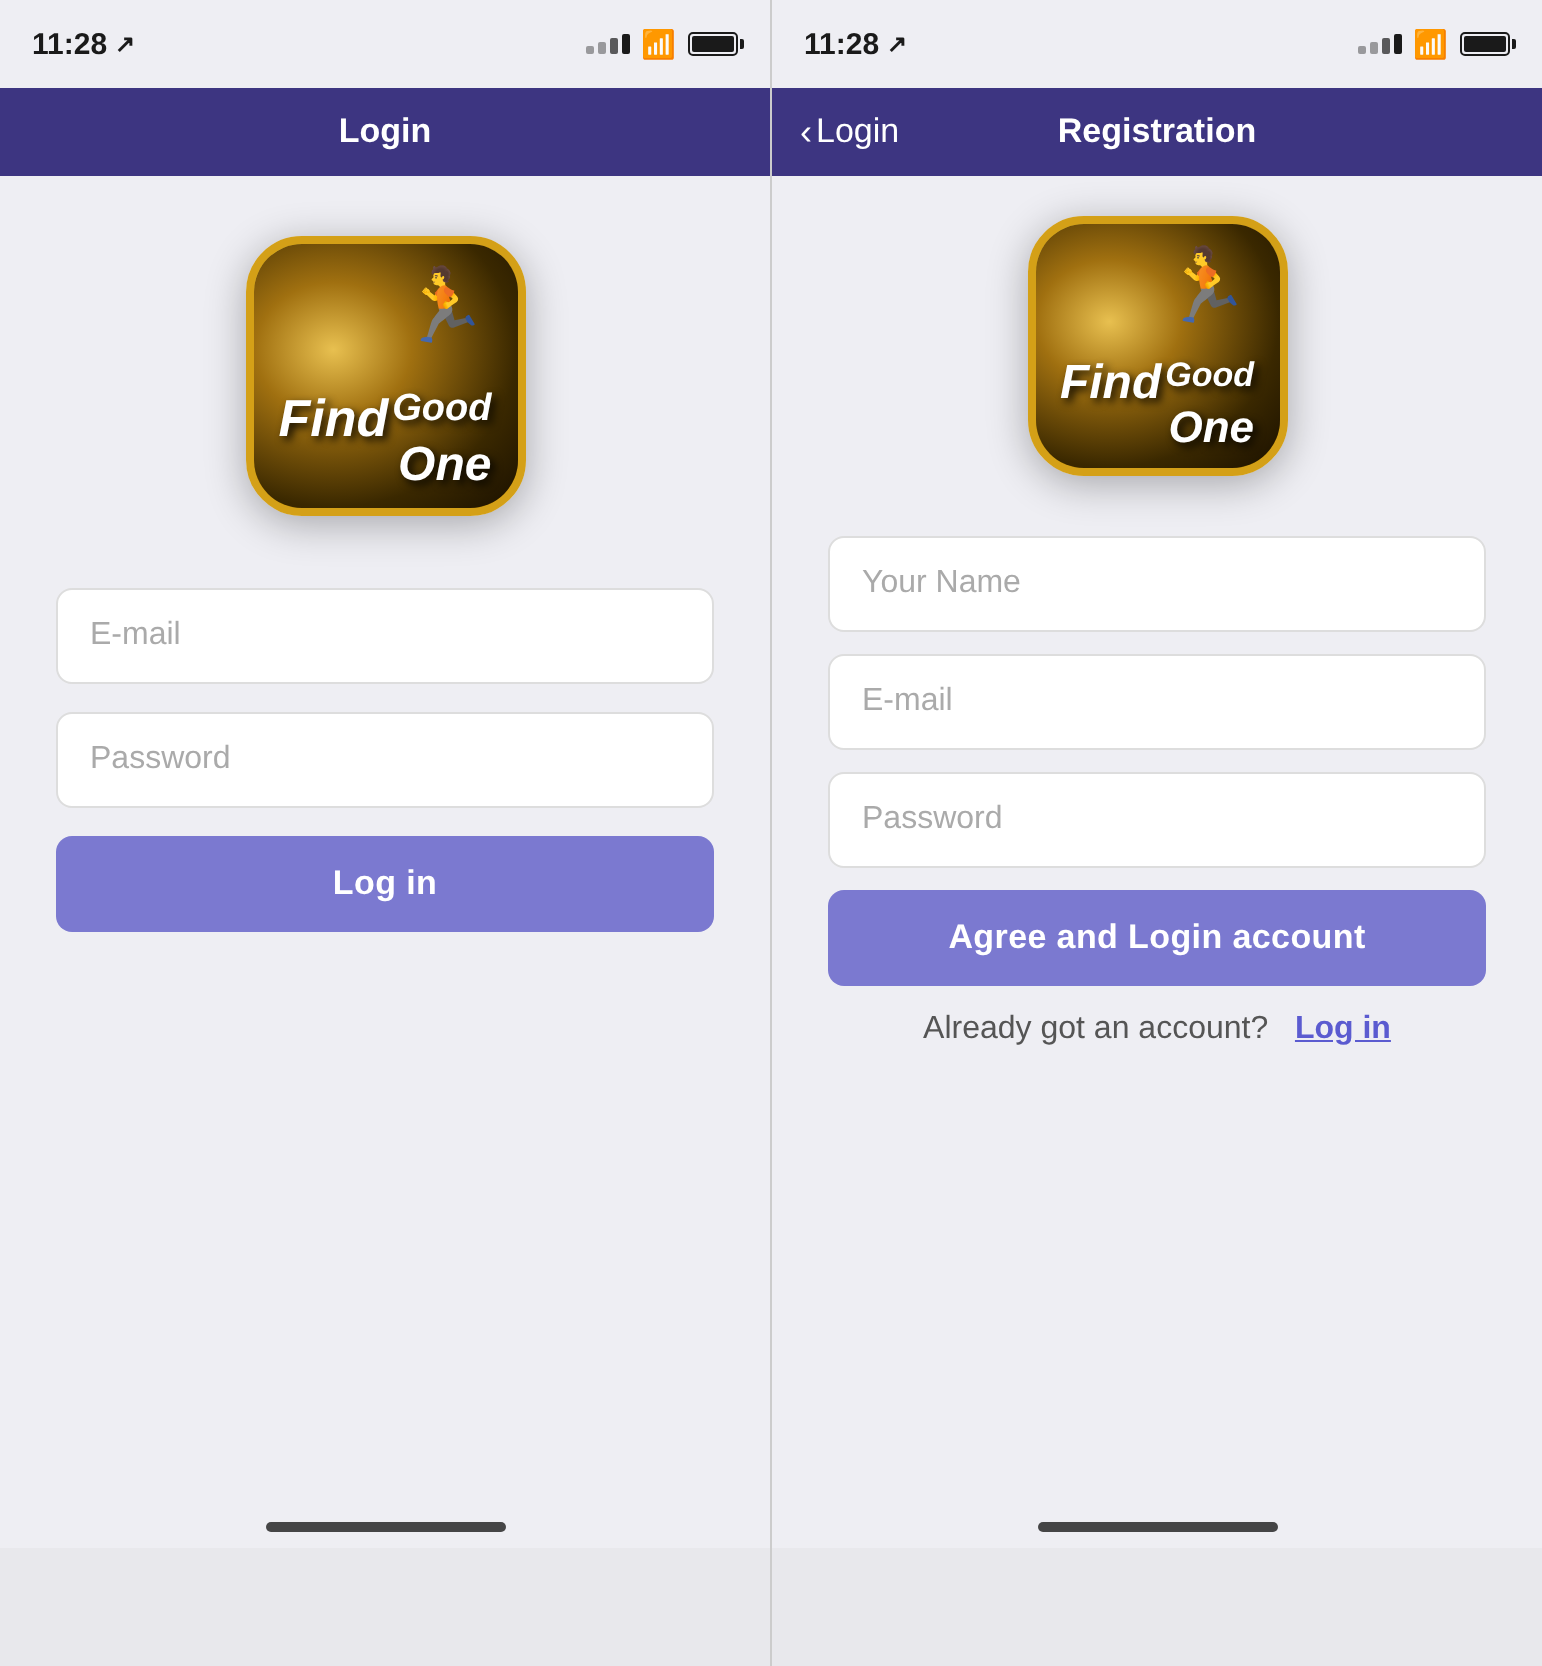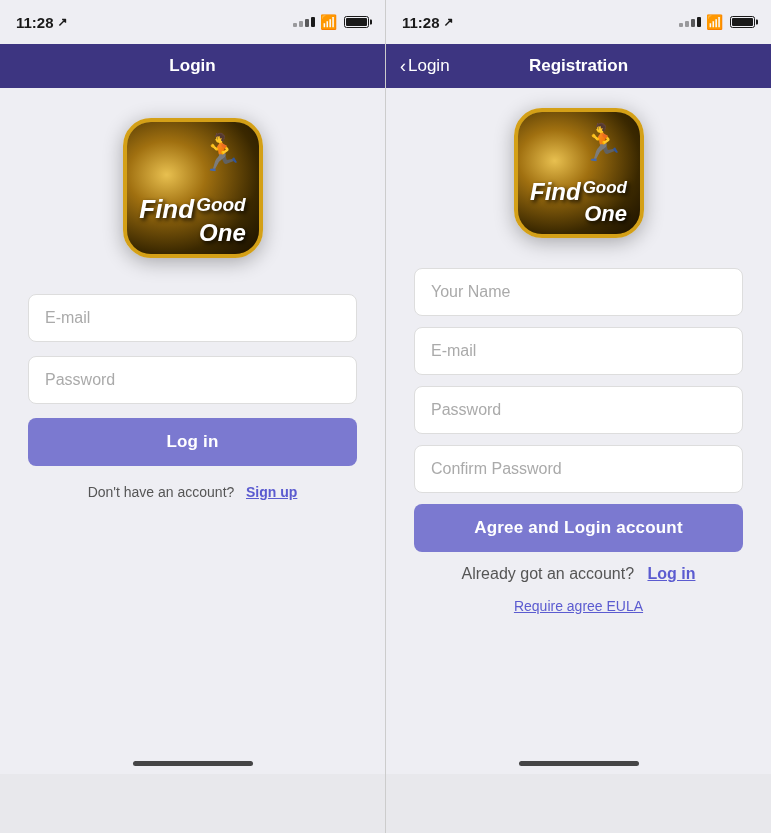--- a/index.html
+++ b/index.html
@@ -282,25 +282,20 @@
     </div>
   </div>
 
   <div class="form-area">
     <input class="input-field" type="email" placeholder="E-mail" style="">
 
     <input class="input-field" type="password" placeholder="Password" style="">
 
     <button class="btn-primary">Log in</button>
 
-    <div class="signup-text">
-      <span>Don't have an account?</span>
-      <span>&nbsp;</span>
-      <a href="#" class="link-text">Sign up</a>
-    </div>
   </div>
 
   <div class="home-indicator"></div>
 </div>
 
 <div class="divider"></div>
 
 <div class="phone-panel">
 
   <div class="status-bar">
@@ -347,26 +342,24 @@
     </div>
   </div>
 
   <div class="form-area" style="gap: 11px;">
     <input class="input-field" type="text" placeholder="Your Name" style="">
 
     <input class="input-field" type="email" placeholder="E-mail" style="">
 
     <input class="input-field" type="password" placeholder="Password" style="">
 
-    <input class="input-field" type="password" placeholder="Confirm Password" style="">
 
     <button class="btn-primary">Agree and Login account</button>
 
     <div class="already-text">
       <span>Already got an account?</span>
       <span>&nbsp;</span>
       <a href="#" class="link-text">Log in</a>
     </div>
-    <a href="#" class="require-link">Require agree EULA</a>
   </div>
 
   <div class="home-indicator"></div>
 </div>
 
 </body></html>

